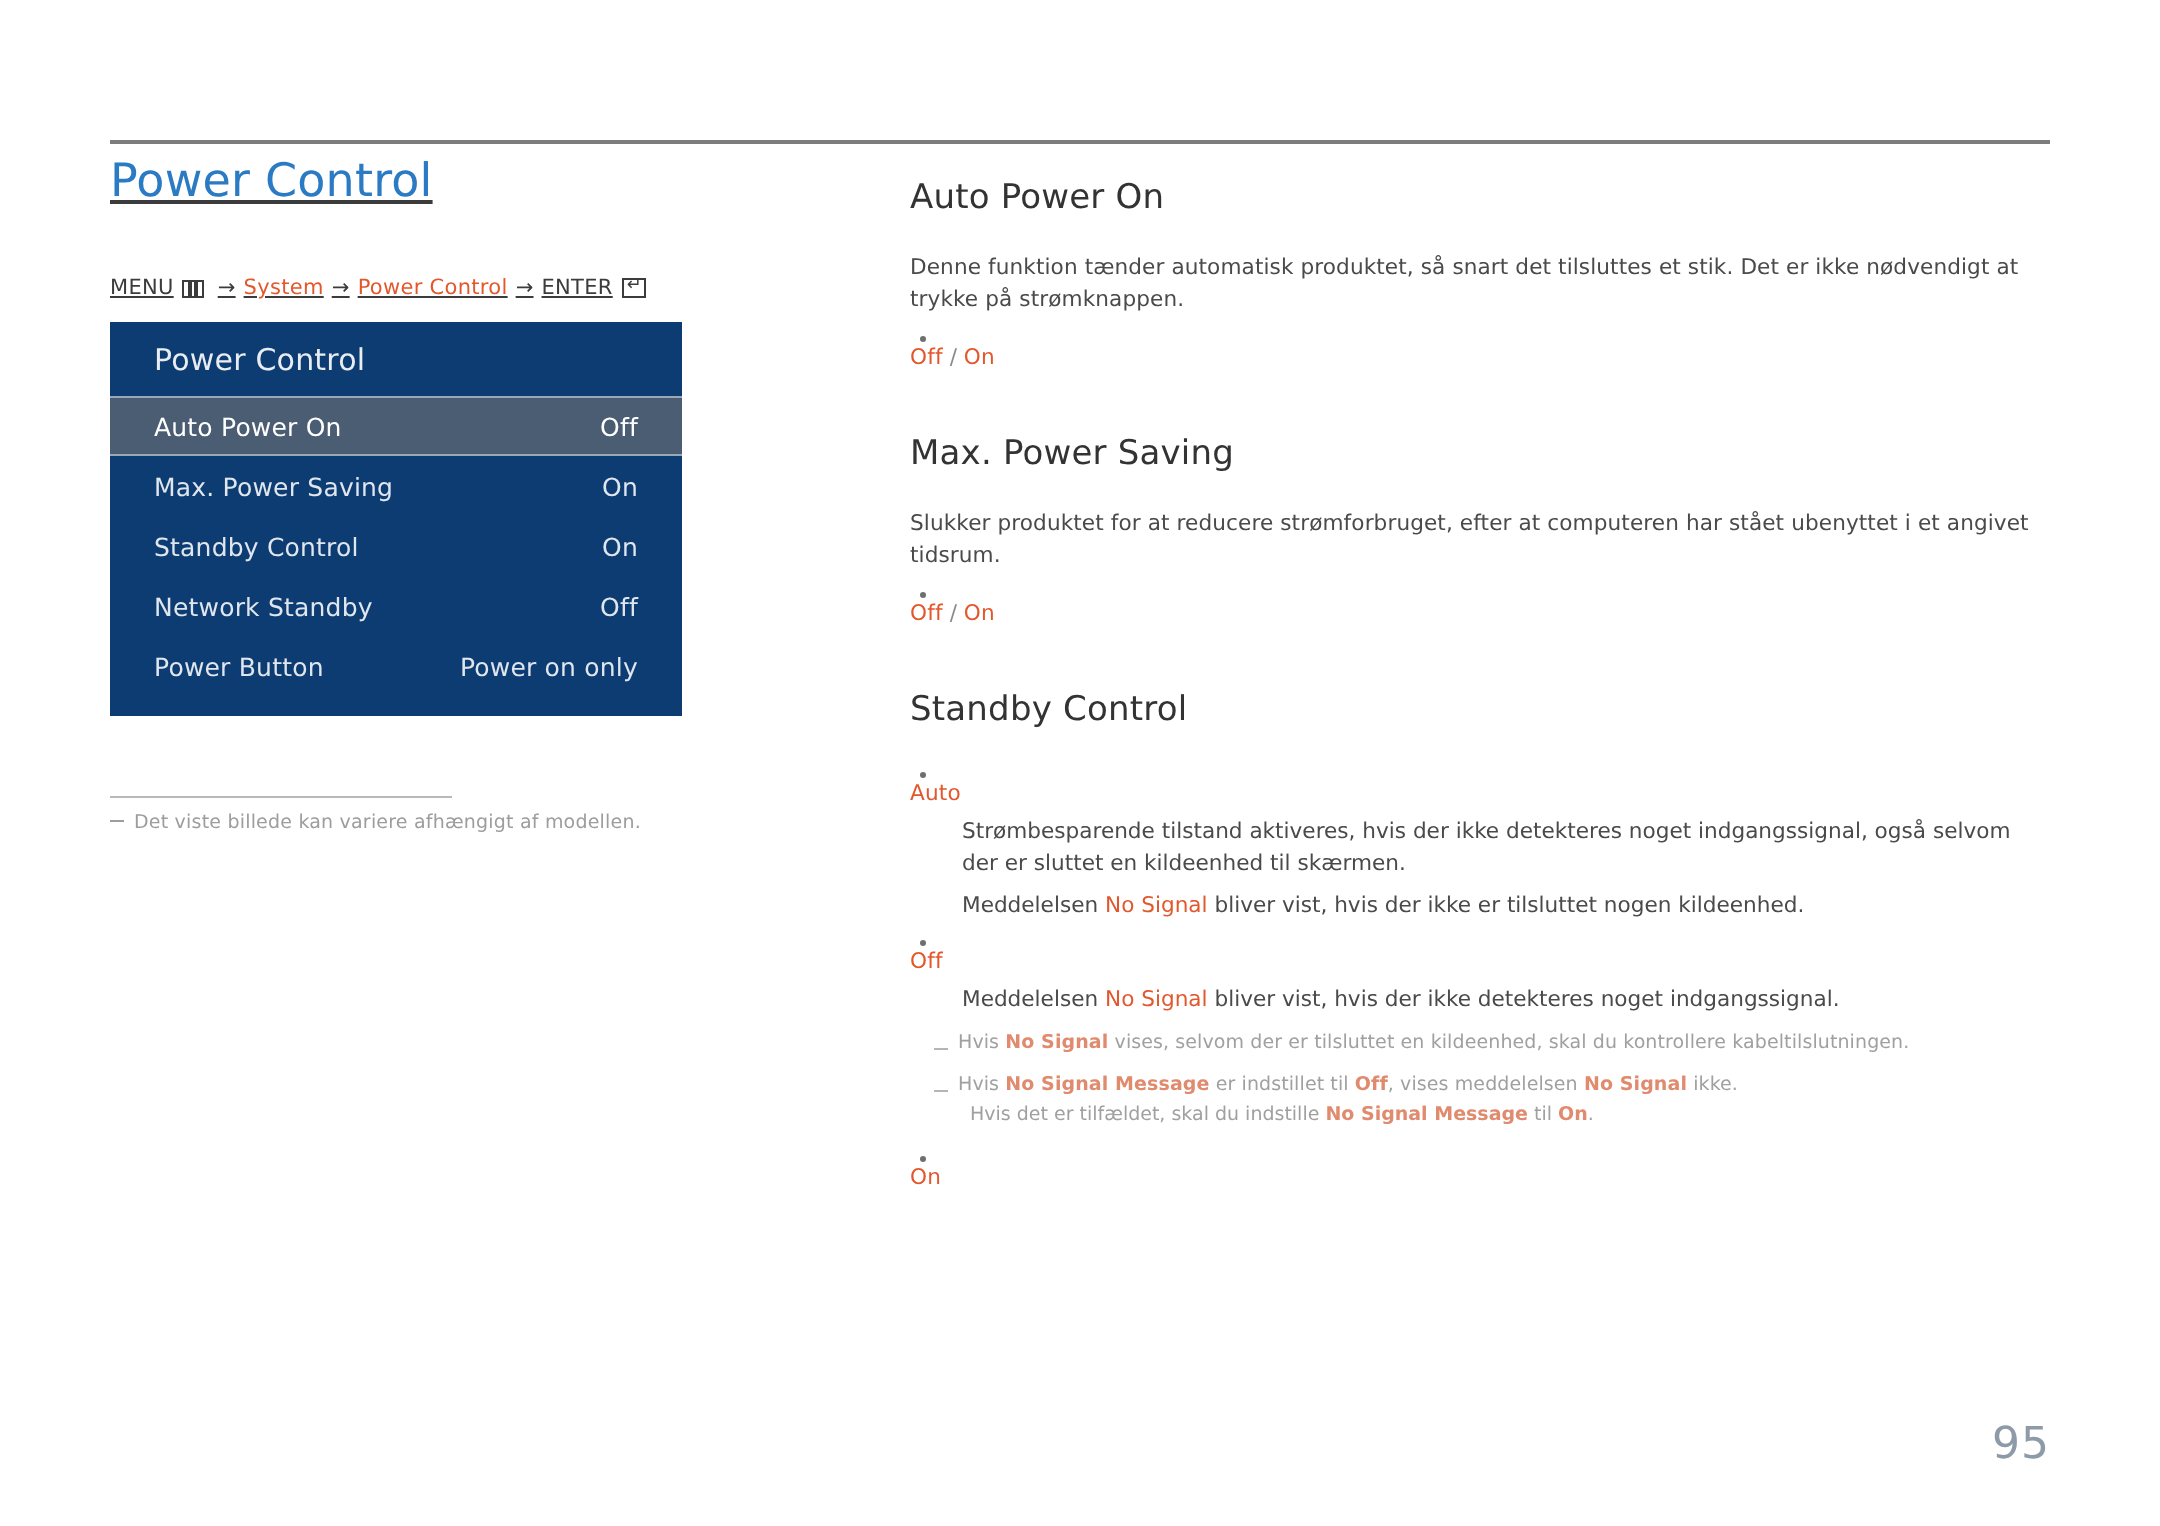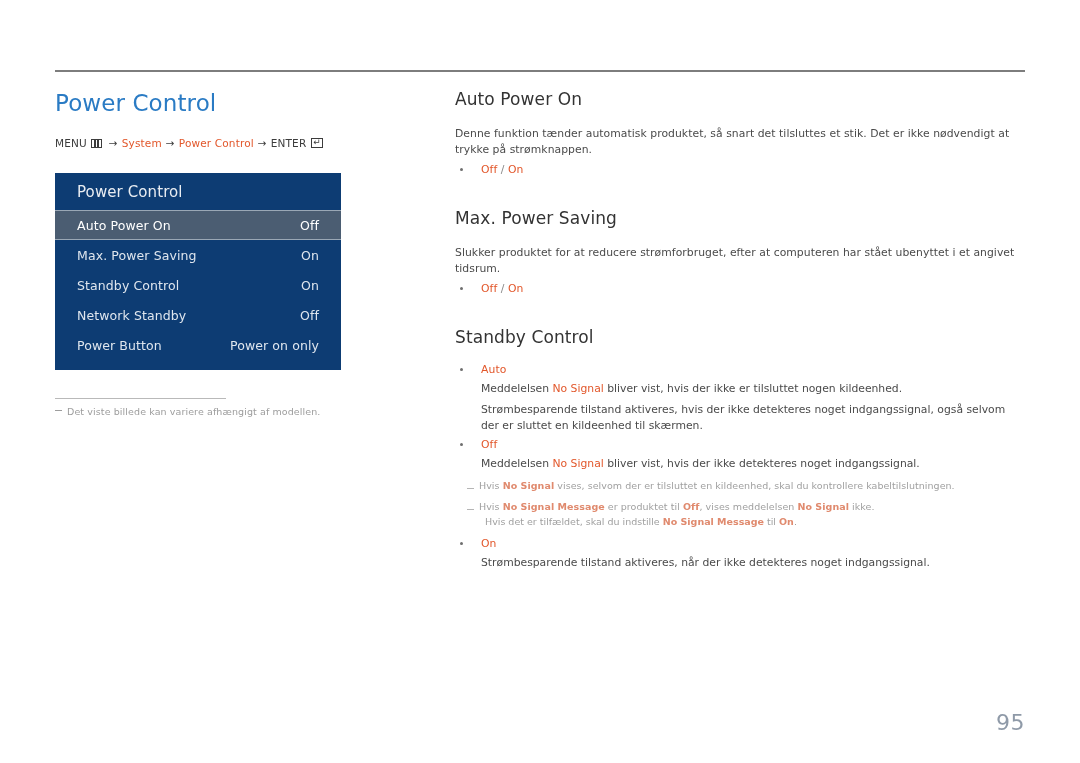--- a/index.html
+++ b/index.html
@@ -24,34 +24,35 @@
     top: 70px;
     width: 970px;
     height: 2px;
     background: #7d7d7d;
   }
 
   
   .left-col {
     position: absolute;
     left: 55px;
-    top: 88px;
+    top: 76px;
     width: 360px;
+    text-decoration: underline;
   }
   .page-title {
     font-size: 23px;
     font-weight: normal;
     color: #2a7bc4;
     letter-spacing: 0.1px;
     margin: 0;
     line-height: 30px;
   }
 
   .breadcrumb {
-    margin-top: 19px;
+    margin-top: 32px;
     font-size: 10.5px;
     color: #3c3c3c;
     letter-spacing: 0.15px;
     white-space: nowrap;
     display: flex;
     align-items: center;
   }
   .breadcrumb .bc-accent { color: #e2572b; }
   .breadcrumb .bc-arrow { margin: 0 4px; color: #3c3c3c; }
   .menu-glyph {
@@ -182,20 +183,21 @@
     letter-spacing: 0.05px;
     margin: 16px 0 4px 0;
   }
 
   .bullet {
     display: flex;
     align-items: flex-start;
     font-size: 10.8px;
     line-height: 16px;
     margin: 3px 0 0 0;
+    flex-direction: column;
   }
   .bullet .dot {
     flex: 0 0 auto;
     width: 3px;
     height: 3px;
     border-radius: 50%;
     background: #6f6f6f;
     margin: 6px 18px 0 5px;
   }
   .bullet .blabel { color: #e2572b; letter-spacing: 0.1px; }
@@ -332,44 +334,43 @@
     </div>
   </div>
 
   <div class="sec">
     <h2 class="sec-title">Standby Control</h2>
 
     <div class="bullet">
       <span class="dot"></span>
       <span class="blabel">Auto</span>
     </div>
+    <p class="sub-para">Strømbesparende tilstand aktiveres, hvis der ikke detekteres noget indgangssignal, også selvom der er sluttet en kildeenhed til skærmen.</p>
     <p class="sub-para"><span>Meddelelsen </span><span class="kw">No Signal</span><span> bliver vist, hvis der ikke er tilsluttet nogen kildeenhed.</span></p>
-    <p class="sub-para">Strømbesparende tilstand aktiveres, hvis der ikke detekteres noget indgangssignal, også selvom der er sluttet en kildeenhed til skærmen.</p>
 
     <div class="bullet">
       <span class="dot"></span>
       <span class="blabel">Off</span>
     </div>
     <p class="sub-para"><span>Meddelelsen </span><span class="kw">No Signal</span><span> bliver vist, hvis der ikke detekteres noget indgangssignal.</span></p>
 
     <div class="note">
       <span class="dash-mark"></span>
       <span><span>Hvis </span><span class="hl-dim">No Signal</span><span> vises, selvom der er tilsluttet en kildeenhed, skal du kontrollere kabeltilslutningen.</span></span>
     </div>
 
     <div class="note">
       <span class="dash-mark"></span>
-      <span><span>Hvis </span><span class="hl-dim">No Signal Message</span><span> er produktet til </span><span class="hl-dim">Off</span><span>, vises meddelelsen </span><span class="hl-dim">No Signal</span><span> ikke.</span></span>
+      <span><span>Hvis </span><span class="hl-dim">No Signal Message</span><span> er indstillet til </span><span class="hl-dim">Off</span><span>, vises meddelelsen </span><span class="hl-dim">No Signal</span><span> ikke.</span></span>
     </div>
 
     <div class="note-cont"><span>Hvis det er tilfældet, skal du indstille </span><span class="hl-dim">No Signal Message</span><span> til </span><span class="hl-dim">On</span><span>.</span></div>
 
     <div class="bullet" style="margin-top:7px;">
       <span class="dot"></span>
       <span class="blabel">On</span>
     </div>
-    <p class="sub-para">Strømbesparende tilstand aktiveres, når der ikke detekteres noget indgangssignal.</p>
 
   </div>
 
 </div>
 
 <div class="page-num">95</div>
 
 </body></html>

